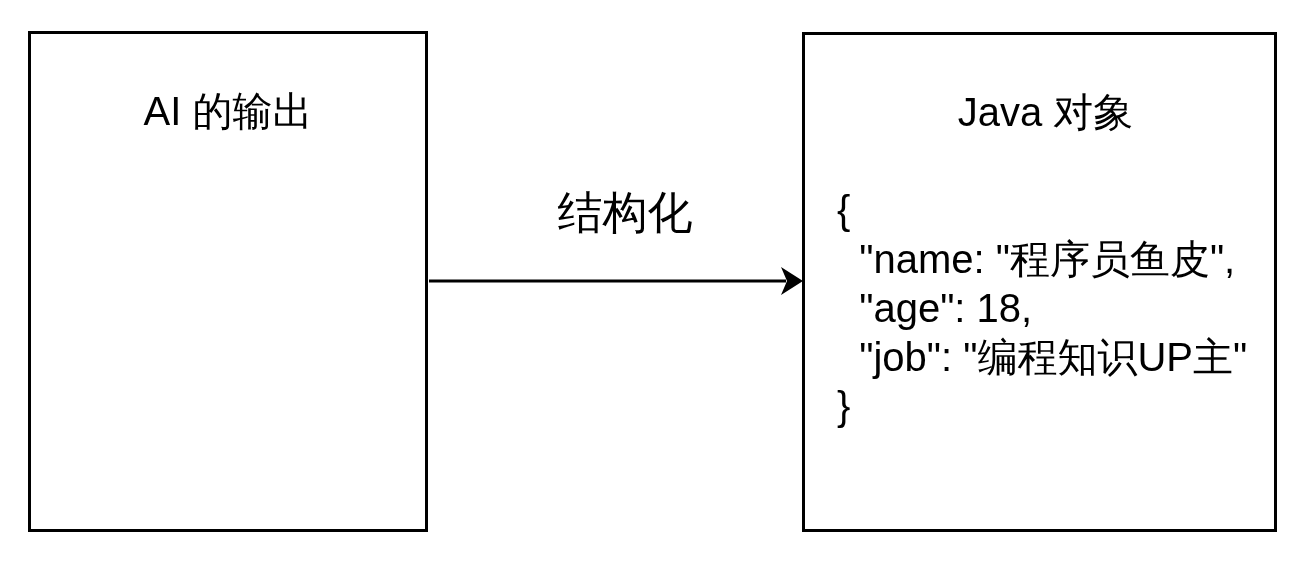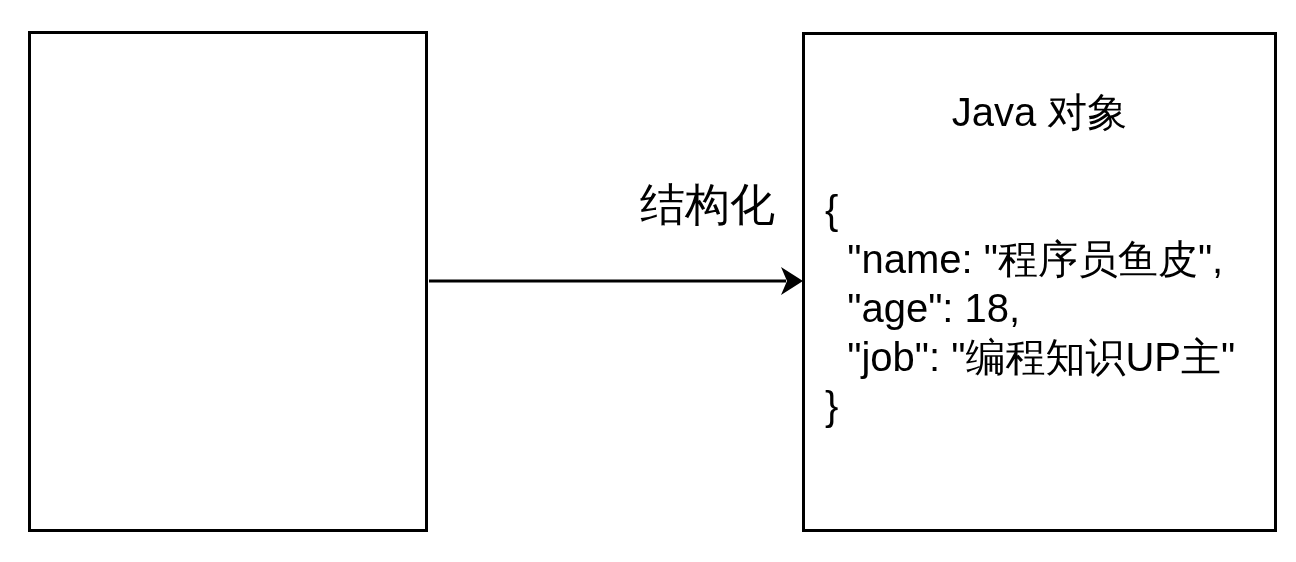--- a/index.html
+++ b/index.html
@@ -26,20 +26,21 @@
     left: 28px;
     top: 31px;
     width: 400px;
     height: 501px;
   }
   .box-right {
     left: 802px;
     top: 32px;
     width: 475px;
     height: 500px;
+    padding-left: 12px;
   }
   .box-title {
     margin-top: 53px;
     text-align: center;
     font-size: 40px;
     line-height: 49px;
     white-space: pre;
   }
   .box-body {
     margin-top: 49px;
@@ -60,33 +61,34 @@
     position: absolute;
     left: 0;
     top: 0;
     width: 1296px;
     height: 562px;
     pointer-events: none;
   }
   .arrow-label {
     position: absolute;
     left: 475px;
-    top: 180px;
+    top: 188px;
     width: 300px;
-    text-align: right;
+    text-align: center;
     font-size: 45px;
     line-height: 50px;
   }
 </style>
 </head>
 <body>
 
 <div class="canvas">
 
   <div class="box box-left">
+    <div class="box-title">AI 的输出</div>
   </div>
 
   <svg class="arrow-layer" viewBox="0 0 1296 562" xmlns="http://www.w3.org/2000/svg" aria-hidden="true">
     <line x1="429" y1="281" x2="786" y2="281" stroke="#000000" stroke-width="3"></line>
     <polygon points="781,267 803,281 781,295 787,281" fill="#000000"></polygon>
   </svg>
 
   <div class="arrow-label">结构化</div>
 
   <div class="box box-right">

